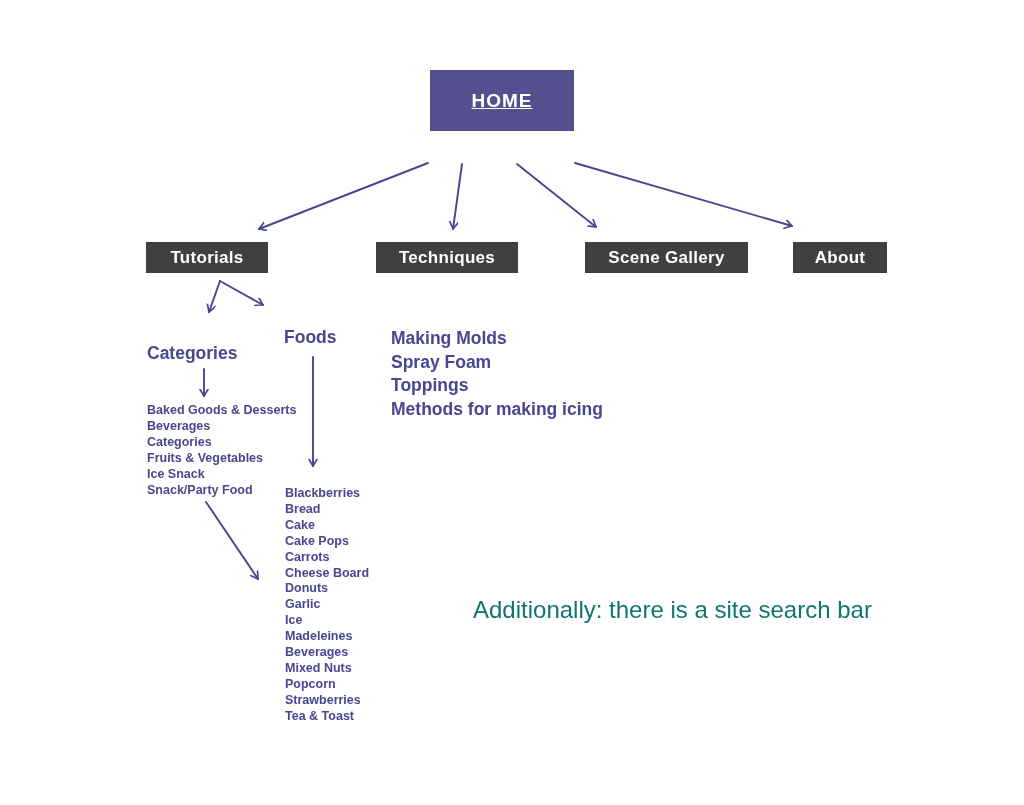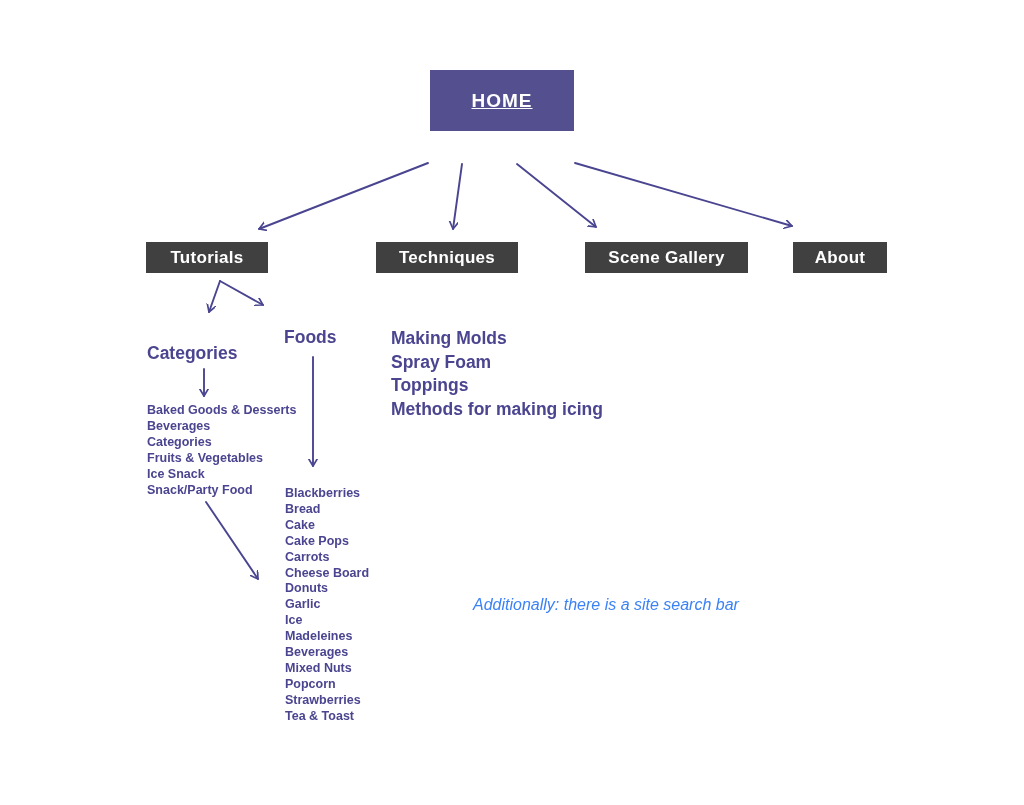--- a/index.html
+++ b/index.html
@@ -77,25 +77,24 @@
     line-height: 16px;
   }
   .foods-list {
     left: 285px; top: 486px;
     font-size: 12.5px;
     line-height: 15.9px;
   }
   .note {
     position: absolute;
     left: 473px; top: 596px;
-    color: #3b82f6;
-    font-size: 16px;
+    color: #0f766e;
+    font-size: 24px;
     font-weight: 500;
     white-space: nowrap;
-    font-style: italic;
   }
 </style>
 </head>
 <body>
 
 <div id="canvas">
 
   <svg class="arrows" width="1024" height="805" viewBox="0 0 1024 805">
     <defs>
       <marker id="chev" markerWidth="12" markerHeight="12" refX="7.5" refY="4.5" orient="auto" markerUnits="userSpaceOnUse">

